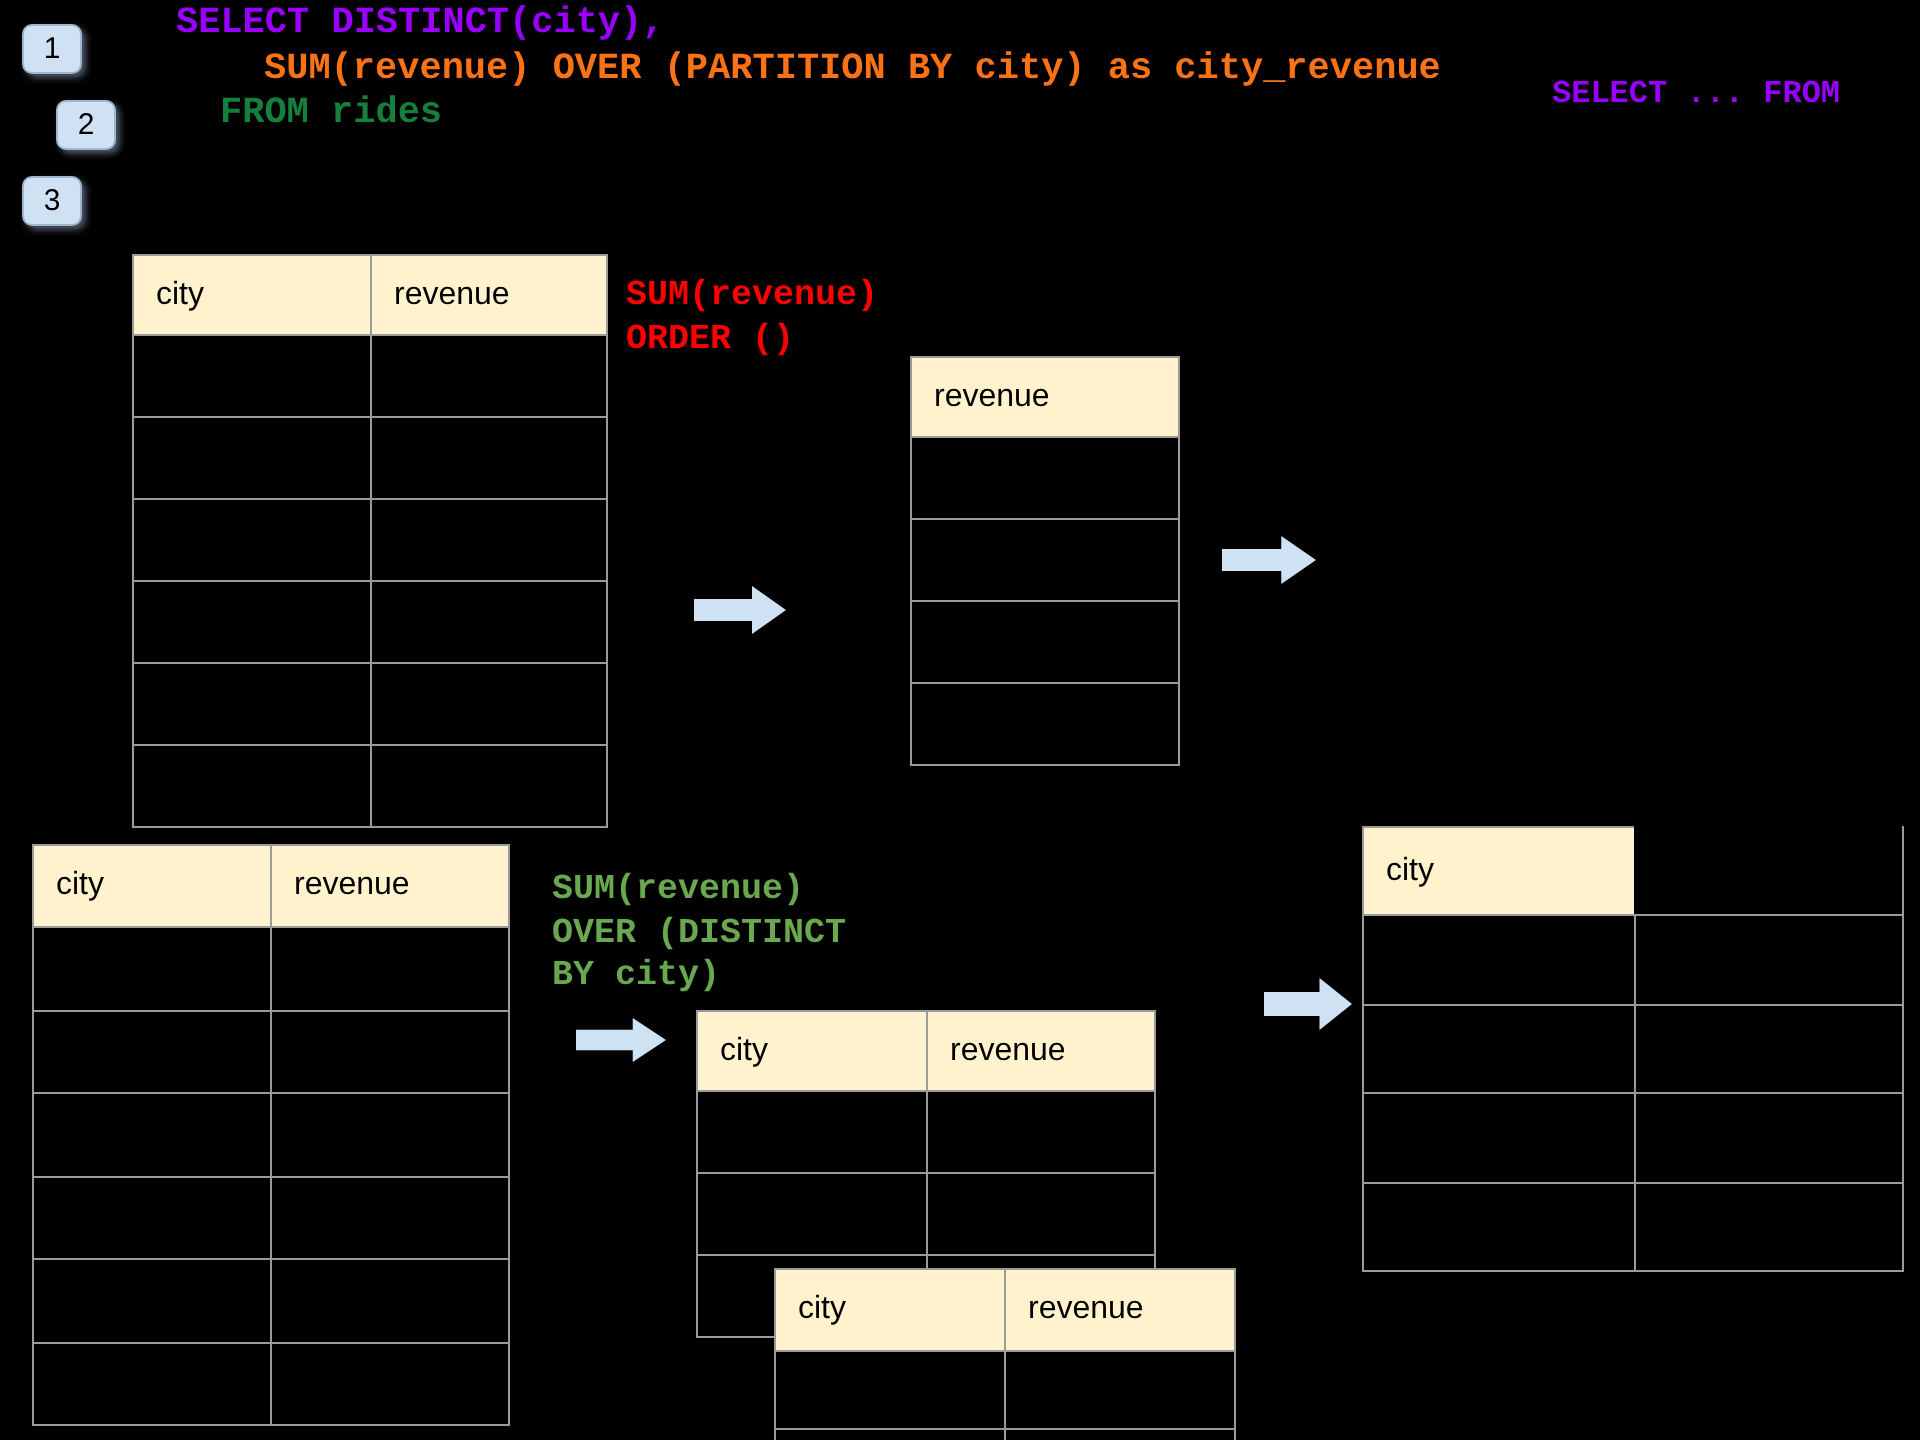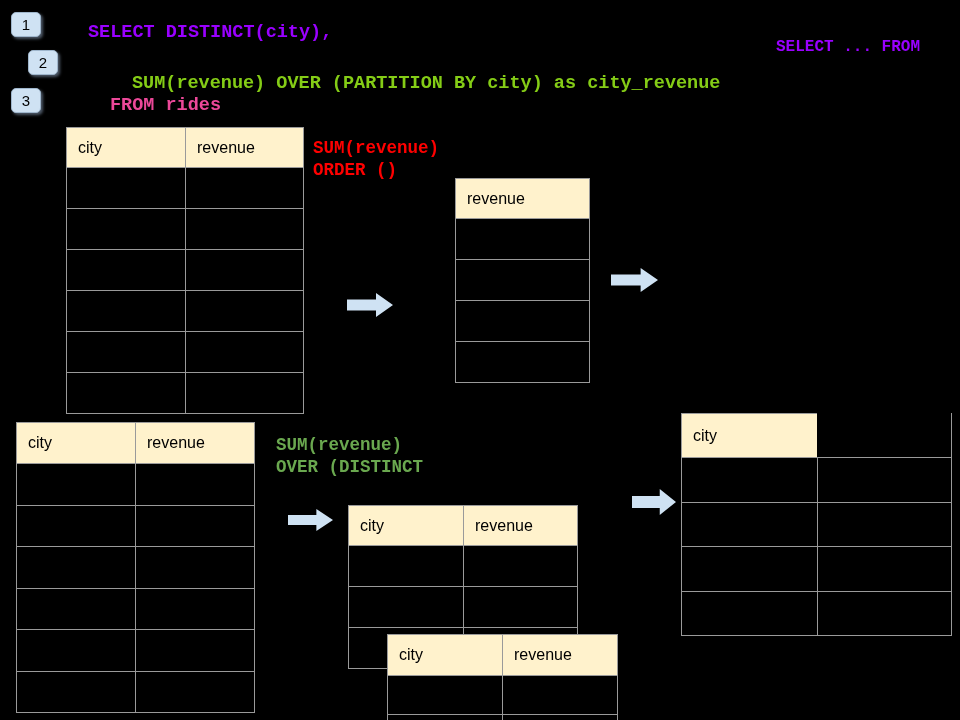--- a/index.html
+++ b/index.html
@@ -21,21 +21,21 @@
     font-size:15px; color:#000;
     box-shadow:2px 2px 3px rgba(140,160,185,.55);
   }
   .badge-1 { left:11px; top:12px; }
   .badge-2 { left:28px; top:50px; }
   .badge-3 { left:11px; top:88px; }
 
   
   .mono { font-family:"Liberation Mono","DejaVu Sans Mono",monospace; font-weight:bold; }
   .code-line { white-space:pre; }
-  .code-main { position:absolute; left:88px;  top:22px;  font-size:18.5px; line-height:22.5px; }
+  .code-main { position:absolute; left:88px;  top:1px;  font-size:18.5px; line-height:22.5px; }
   .code-side { position:absolute; left:776px; top:36px;  font-size:16px;   line-height:23px; }
   .annot-total     { position:absolute; left:313px; top:138px; font-size:17.5px; line-height:21.5px; }
   .annot-partition { position:absolute; left:276px; top:435px; font-size:17.5px; line-height:21.5px; }
 
   
   .tbl {
     position:absolute;
     border-right:1px solid var(--table_border,#9A9A9A);
     border-bottom:1px solid var(--table_border,#9A9A9A);
   }
@@ -91,22 +91,22 @@
   </div>
   <div class="badge badge-2">
     <span>2</span>
   </div>
   <div class="badge badge-3">
     <span>3</span>
   </div>
 
   <div class="code-main mono">
       <div class="code-line" style="color: rgb(153, 0, 255);">SELECT DISTINCT(city),</div>
-      <div class="code-line" style="color: #84cc16; padding-left: 44px; margin-top: 28px;">SUM(revenue) OVER (PARTITION BY city) as city_revenue</div>
-      <div class="code-line" style="color: #ec4899; padding-left: 22px;">FROM rides</div>
+      <div class="code-line" style="color: #f97316; padding-left: 44px;">SUM(revenue) OVER (PARTITION BY city) as city_revenue</div>
+      <div class="code-line" style="color: #15803d; padding-left: 22px;">FROM rides</div>
     </div>
 
   <div class="code-side mono" style="color: rgb(153, 0, 255);">
       <div class="code-line">SELECT ... FROM</div>
     </div>
 
   <div class="tbl tbl-a">
       <div class="trow thead">
         <div class="tcell">city</div>
         <div class="tcell">revenue</div>
@@ -195,20 +195,21 @@
       </div>
       <div class="trow tbodyr">
         <div class="tcell"></div>
         <div class="tcell"></div>
       </div>
     </div>
 
   <div class="annot-partition mono" style="color: rgb(106, 168, 79);">
       <div class="code-line">SUM(revenue)</div>
       <div class="code-line">OVER (DISTINCT</div>
+      <div class="code-line">BY city)</div>
     </div>
 
   <svg class="arrow arrow-3" viewBox="0 0 46 26" preserveAspectRatio="none">
     <polygon points="0,7 29,7 29,0 46,13 29,26 29,19 0,19"></polygon>
   </svg>
 
   <div class="tbl tbl-d">
       <div class="trow thead">
         <div class="tcell">city</div>
         <div class="tcell">revenue</div>

